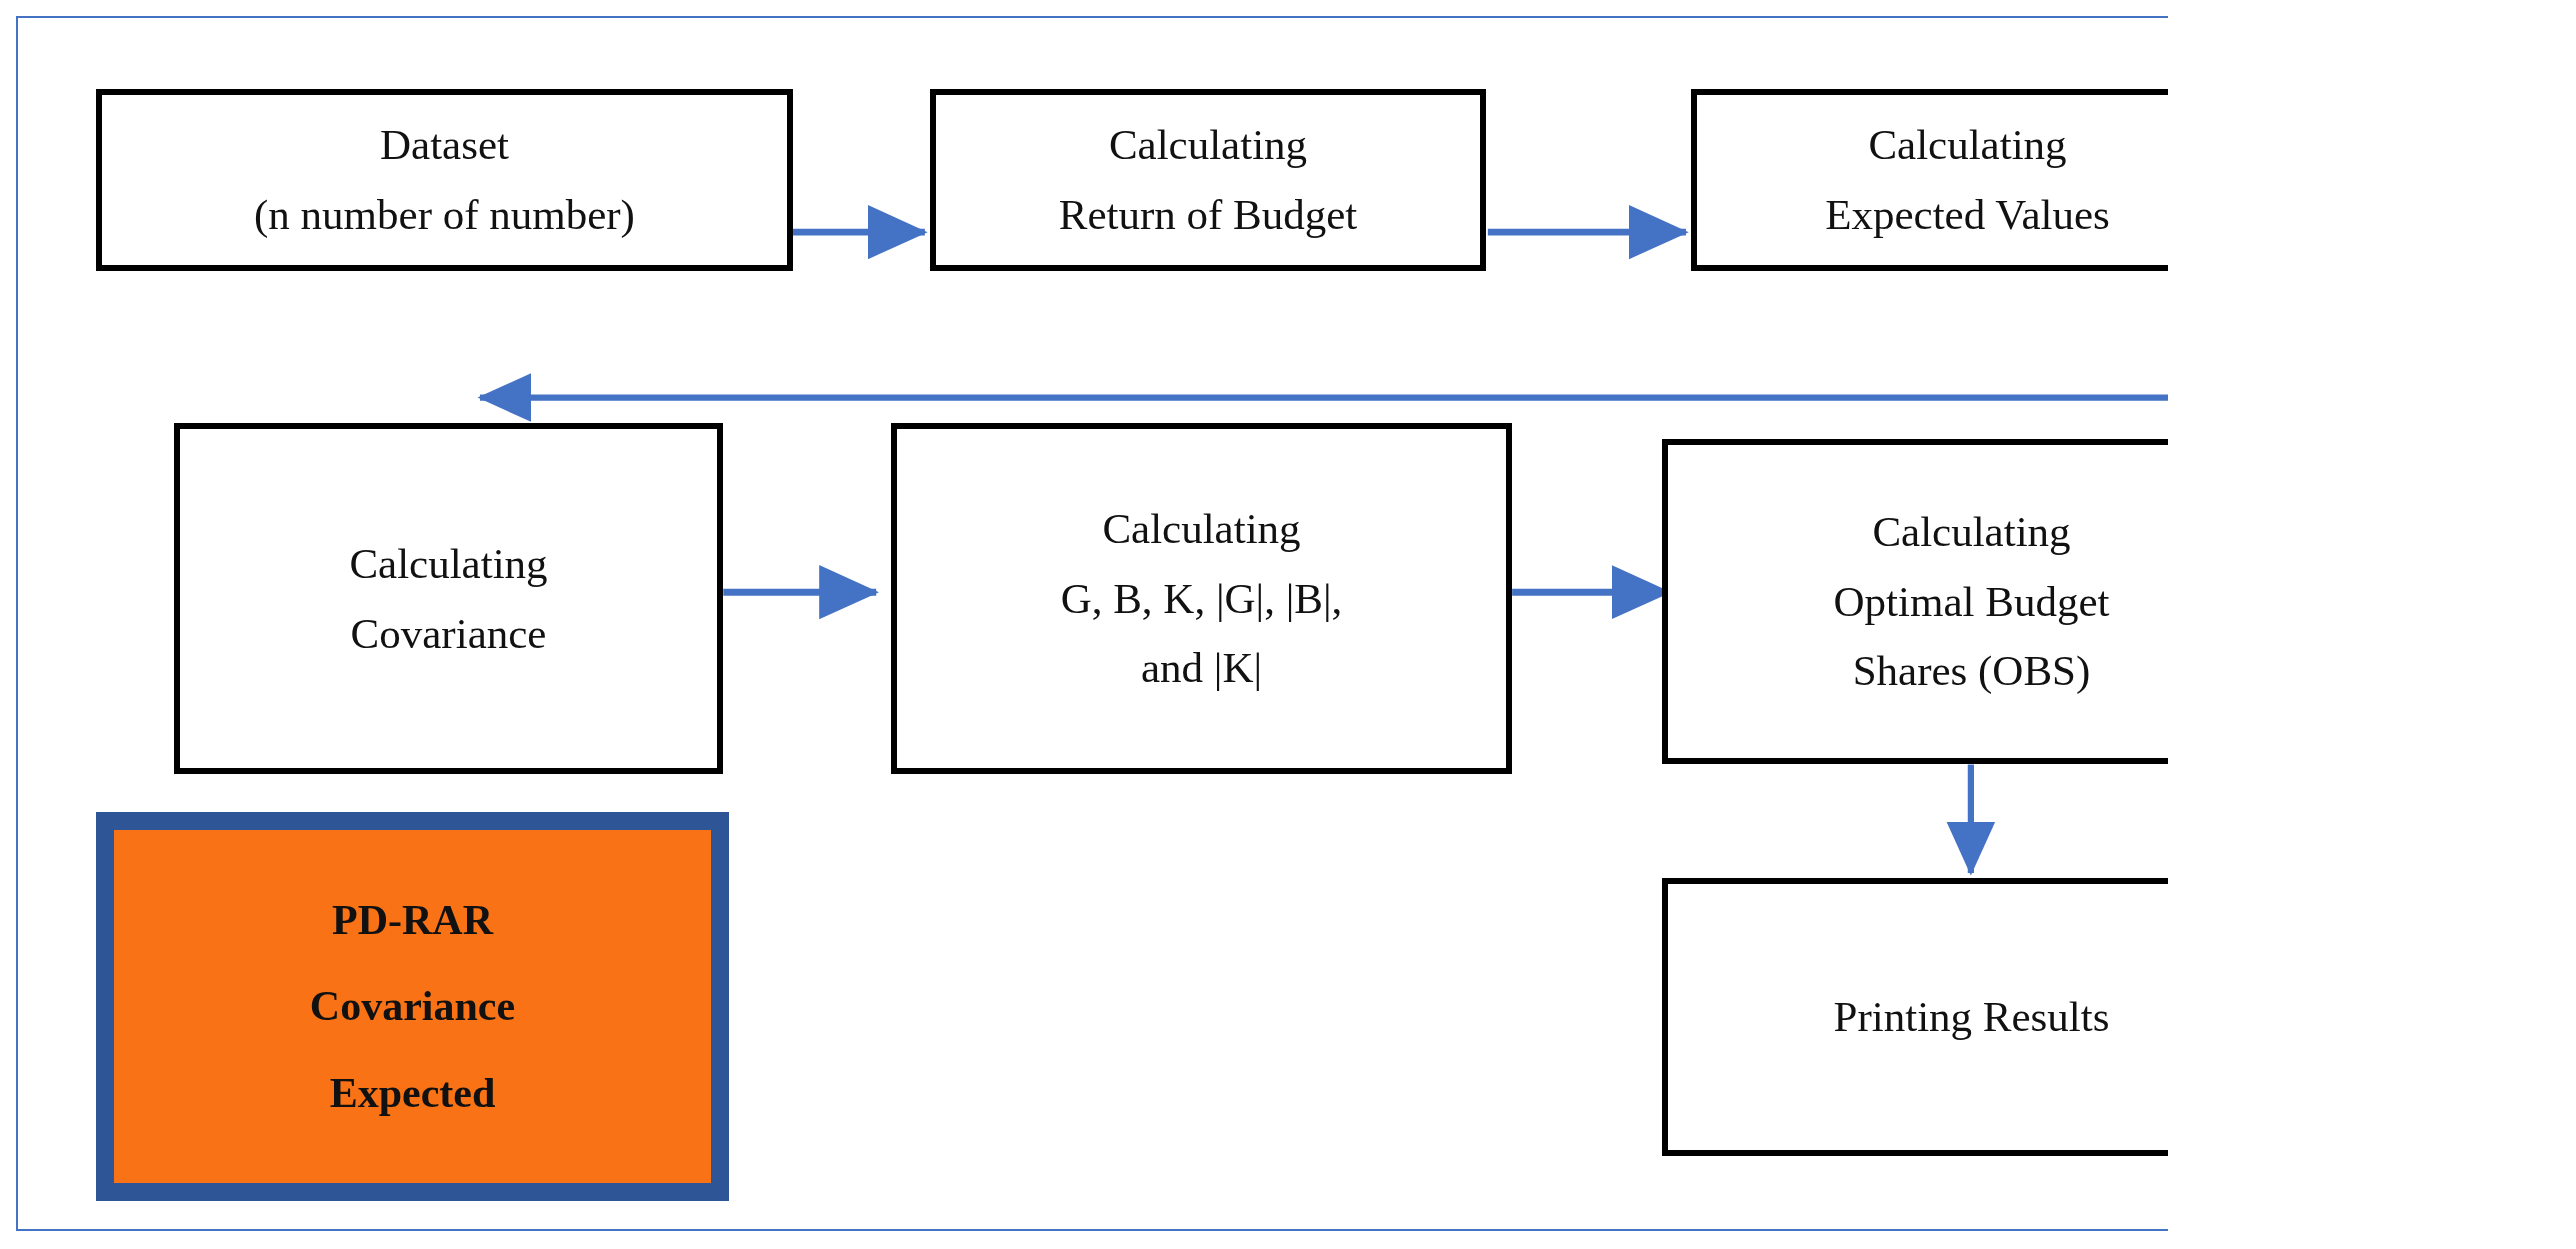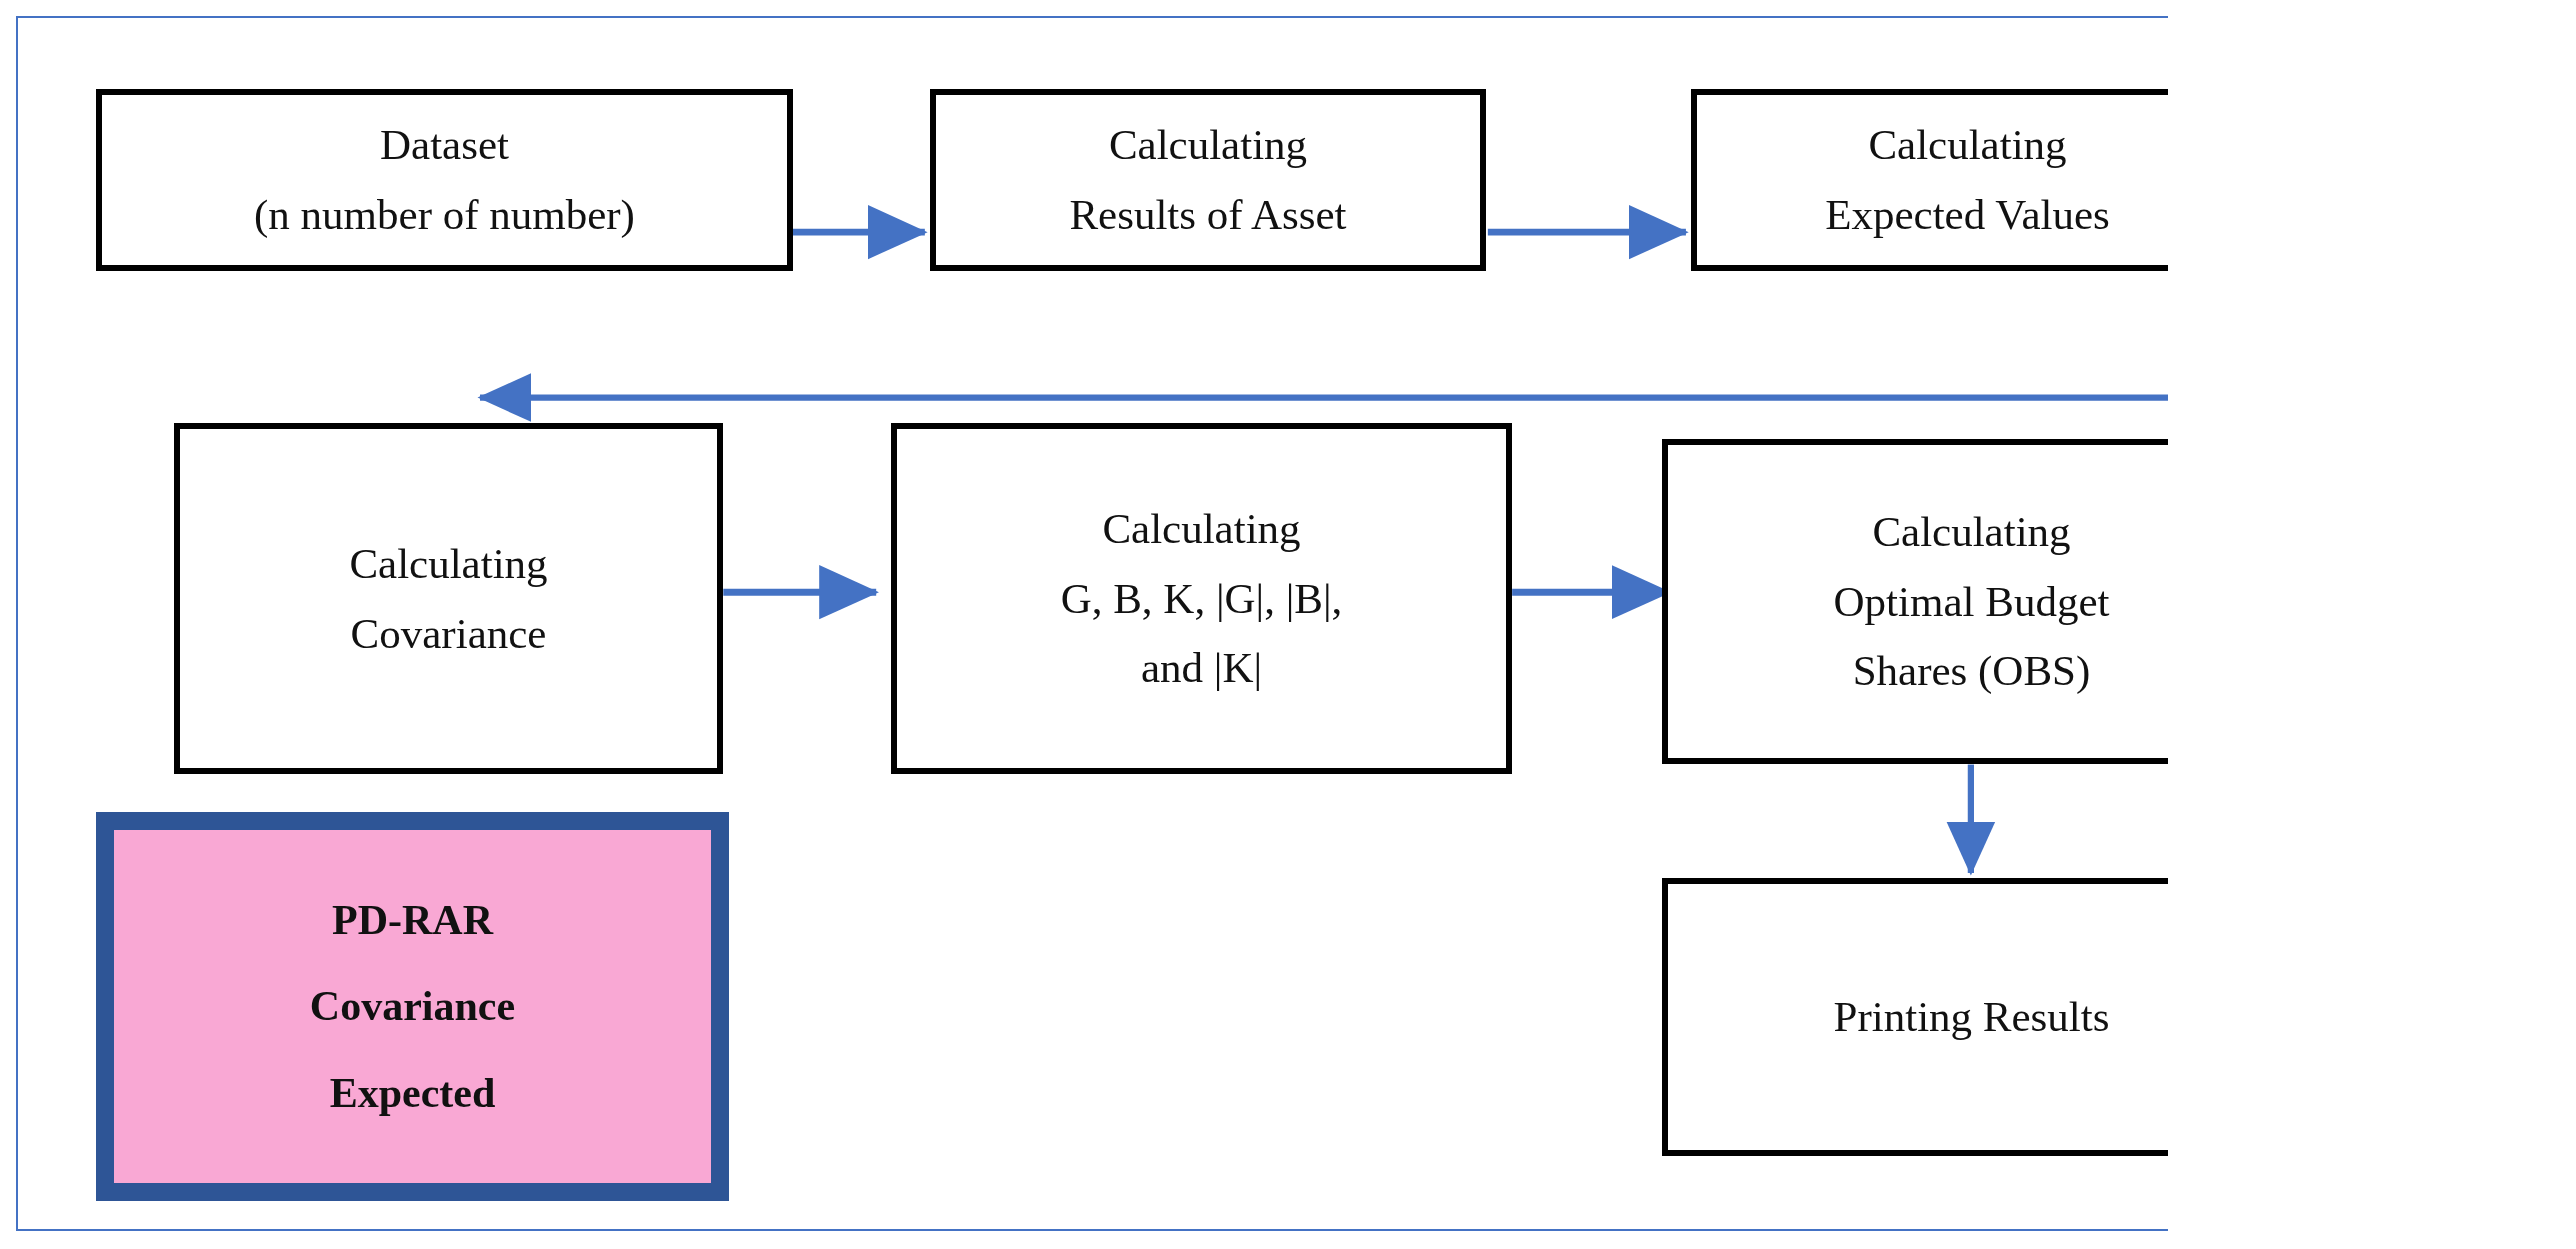--- a/index.html
+++ b/index.html
@@ -46,21 +46,21 @@
     font-family: "Liberation Serif", "DejaVu Serif", serif;
   }
   .node .line {
     display: block;
     white-space: nowrap;
   }
   
   .legend-box {
     position: absolute;
     box-sizing: border-box;
-    background: #f9a8d4;
+    background: #f97316;
     border: 18px solid #2E5596;
     display: flex;
     flex-direction: column;
     align-items: center;
     justify-content: center;
     text-align: center;
     color: #111111;
     font-weight: bold;
     font-size: 42px;
     line-height: 2.05;
@@ -117,21 +117,21 @@
     </g>
   </svg>
 
   <div class="node" style="left:96px; top:89px; width:697px; height:182px;">
     <span class="line">Dataset</span>
     <span class="line">(n number of number)</span>
   </div>
 
   <div class="node" style="left:930px; top:89px; width:556px; height:182px;">
     <span class="line">Calculating</span>
-    <span class="line">Results of Asset</span>
+    <span class="line">Return of Budget</span>
   </div>
 
   <div class="node" style="left:1691px; top:89px; width:553px; height:182px;">
     <span class="line">Calculating</span>
     <span class="line">Expected Values</span>
   </div>
 
   <div class="node" style="left:174px; top:423px; width:549px; height:351px;">
     <span class="line">Calculating</span>
     <span class="line">Covariance</span>

